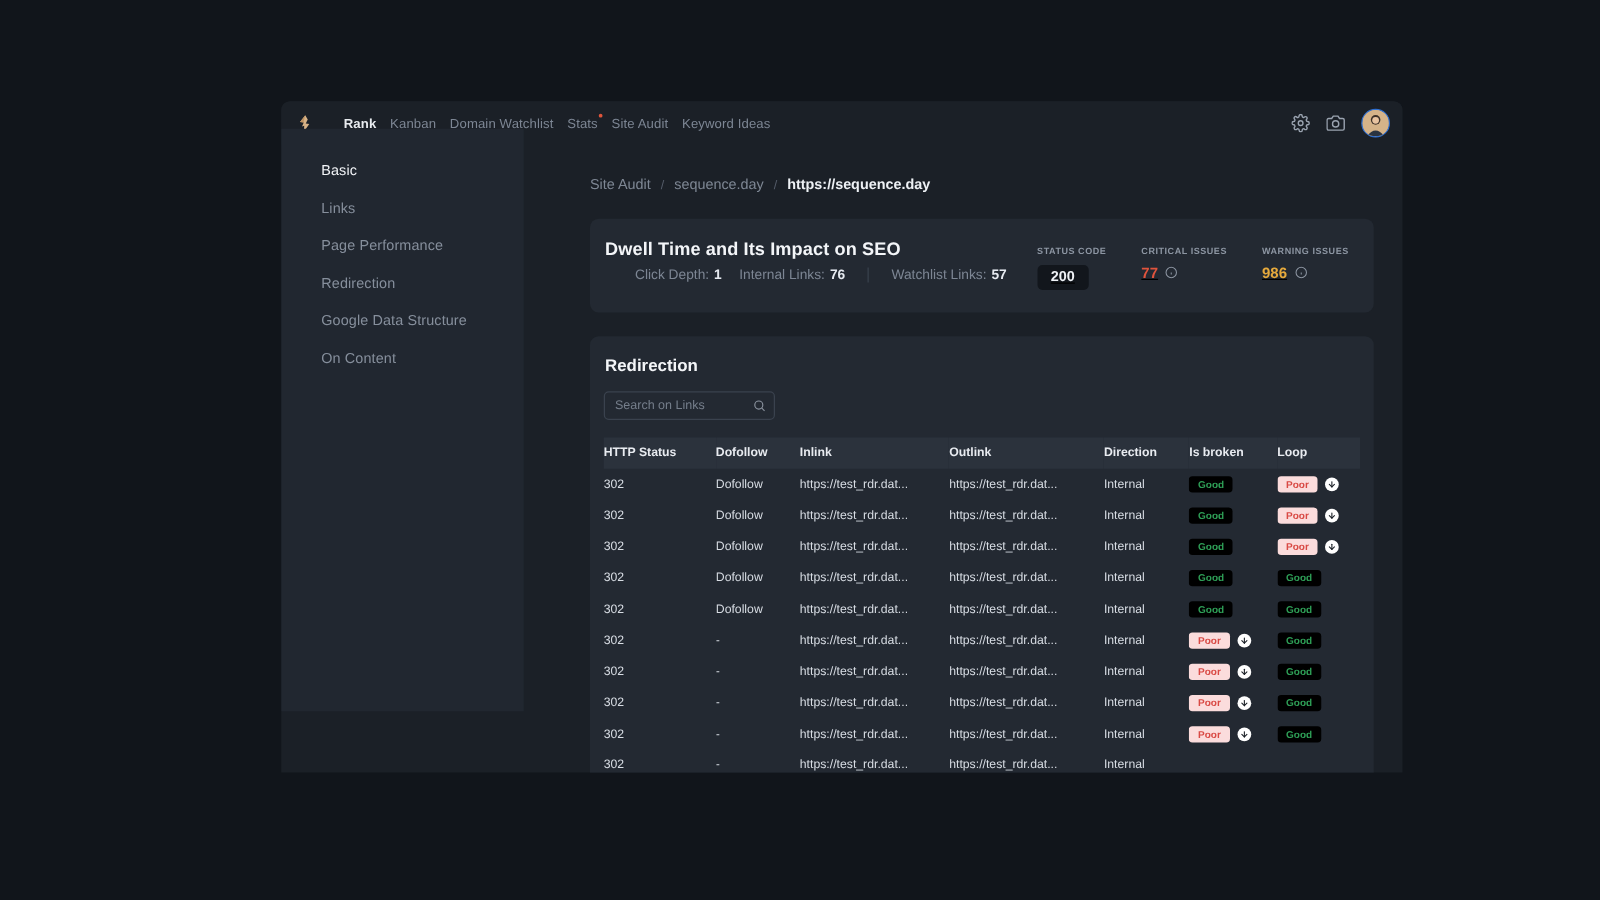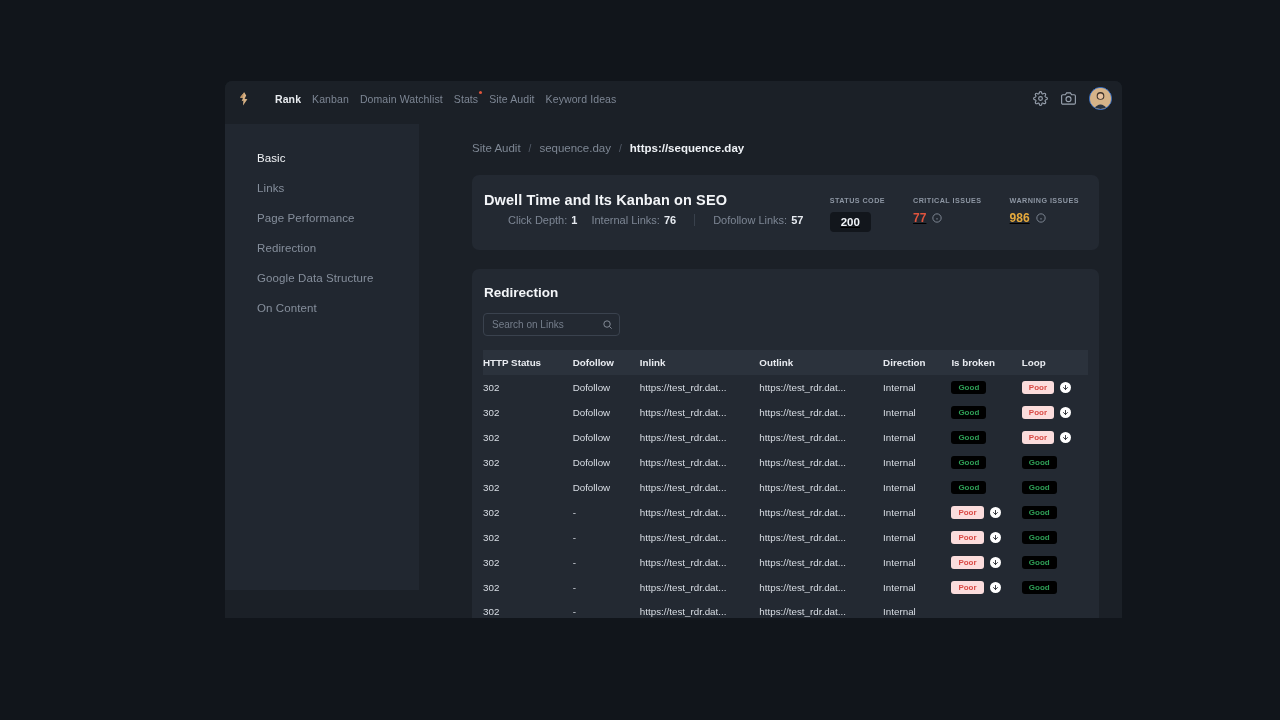--- a/index.html
+++ b/index.html
@@ -89,21 +89,21 @@
     overflow: hidden;
     cursor: pointer;
     background: #cfa97e;
     position: relative;
   }
   .avatar svg { display: block; width: 100%; height: 100%; }
 
   
   #sidebar {
     position: absolute;
-    left: 0; top: 43px;
+    left: 0; top: 22px;
     width: 194px;
     height: 466px;
     background: #212730;
     padding: 19px 0 0 0;
   }
   .side-item {
     font-size: 11.5px;
     color: #868f9c;
     padding: 9px 0 9px 32px;
     cursor: pointer;
@@ -363,34 +363,34 @@
     <div id="breadcrumb">
       <span class="crumb">Site Audit</span>
       <span class="crumb-sep">/</span>
       <span class="crumb">sequence.day</span>
       <span class="crumb-sep">/</span>
       <span class="crumb current">https://sequence.day</span>
     </div>
 
     <div id="header-card">
       <div class="hc-left">
-        <div class="hc-title">Dwell Time and Its Kanban on SEO</div>
+        <div class="hc-title">Dwell Time and Its Impact on SEO</div>
         <div class="hc-meta">
           <span class="meta-chunk">
             <span>Click Depth:</span>
             <span class="meta-val">1</span>
           </span>
           <span class="meta-gap"></span>
           <span class="meta-chunk">
             <span>Internal Links:</span>
             <span class="meta-val">76</span>
           </span>
           <span class="meta-divider"></span>
           <span class="meta-chunk">
-            <span>Dofollow Links:</span>
+            <span>Watchlist Links:</span>
             <span class="meta-val">57</span>
           </span>
         </div>
       </div>
 
       <div class="hc-right">
         <div class="stat-block">
           <div class="stat-label">STATUS CODE</div>
           <div class="stat-value-row">
             <span class="stat-chip">200</span>

